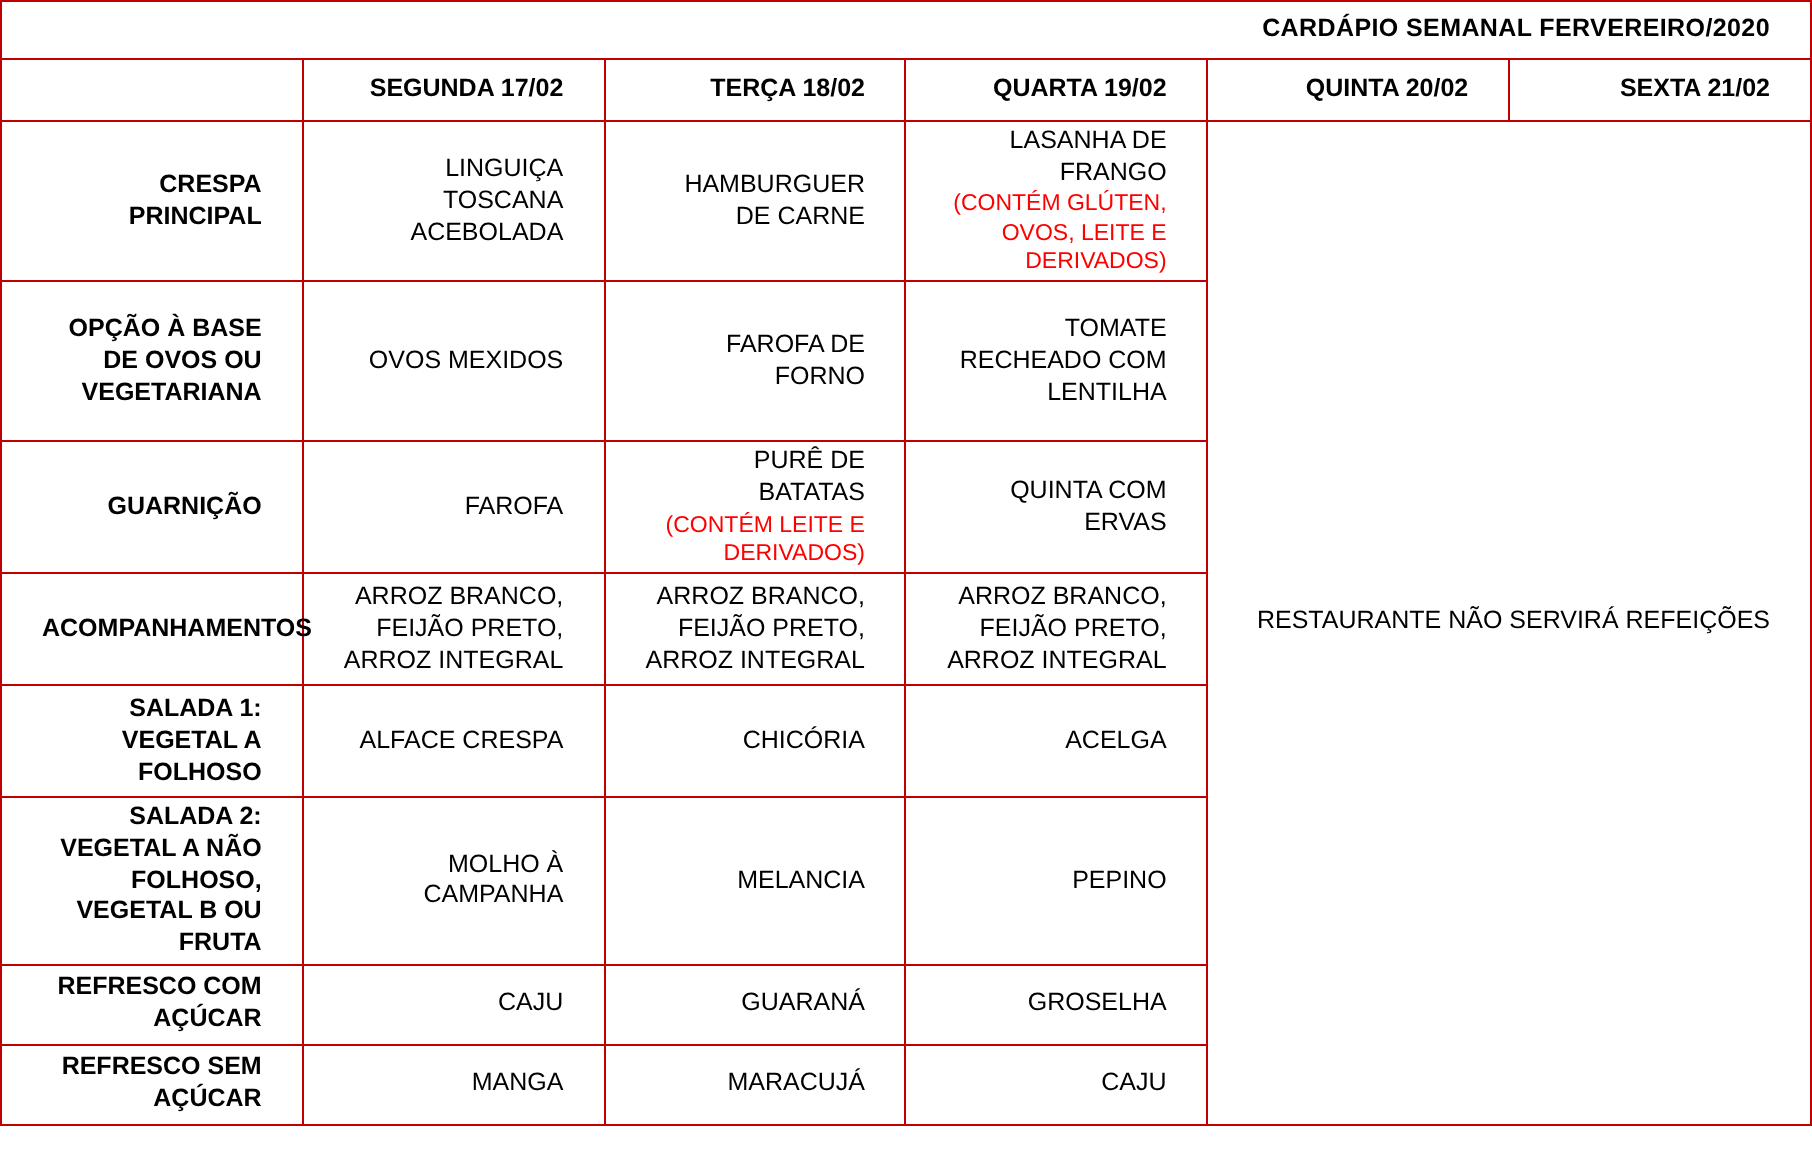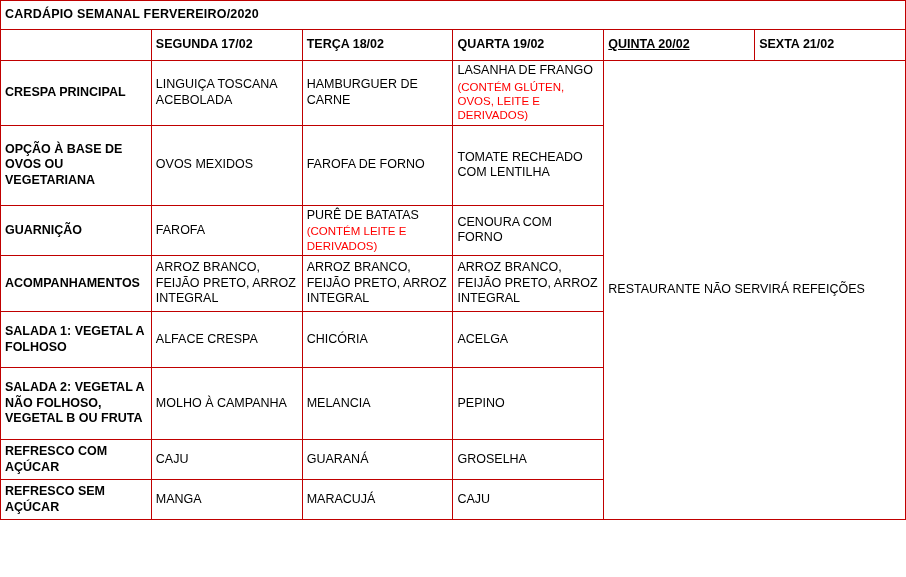--- a/index.html
+++ b/index.html
@@ -14,23 +14,23 @@
     color: #000000;
     overflow: hidden;
   }
   table.menu {
     width: 906px;
     border-collapse: collapse;
     table-layout: fixed;
   }
   table.menu td, table.menu th {
     border: 1px solid #c00000;
-    padding: 2px 4px;
+    padding: 2px 20px;
     vertical-align: middle;
-    text-align: left;
+    text-align: right;
     font-size: 12.5px;
     line-height: 1.25;
   }
   .title-cell {
     font-weight: bold;
     font-size: 13px;
     height: 24px;
     letter-spacing: 0.2px;
   }
   .day-header {
@@ -62,21 +62,21 @@
   }
   .r-main { height: 56px; }
   .r-egg { height: 80px; }
   .r-garn { height: 50px; }
   .r-acc { height: 56px; }
   .r-sal1 { height: 56px; }
   .r-sal2 { height: 72px; margin-left: 32px; }
   .r-ref { height: 40px; }
   td.col-label { width: 148px; }
   td.col-day { width: 165px; }
-  td.col-quinta { width: 125px; text-decoration: underline; }
+  td.col-quinta { width: 125px; }
   td.col-sexta { width: 125px; }
 </style>
 </head>
 <body>
 
 <table class="menu">
   <tbody>
     <tr>
       <td class="title-cell" colspan="6">CARDÁPIO SEMANAL FERVEREIRO/2020</td>
     </tr>
@@ -107,21 +107,21 @@
       <td class="col-day">TOMATE RECHEADO COM LENTILHA</td>
     </tr>
 
     <tr class="r-garn">
       <td class="rowlabel col-label">GUARNIÇÃO</td>
       <td class="col-day">FAROFA</td>
       <td class="col-day">
         <span class="item-text">PURÊ DE BATATAS</span>
         <span class="alert">(CONTÉM LEITE E DERIVADOS)</span>
       </td>
-      <td class="col-day">CENOURA  COM FORNO</td>
+      <td class="col-day">QUINTA  COM ERVAS</td>
     </tr>
 
     <tr class="r-acc">
       <td class="rowlabel col-label">ACOMPANHAMENTOS</td>
       <td class="col-day">ARROZ BRANCO, FEIJÃO PRETO, ARROZ INTEGRAL</td>
       <td class="col-day">ARROZ BRANCO, FEIJÃO PRETO, ARROZ INTEGRAL</td>
       <td class="col-day">ARROZ BRANCO, FEIJÃO PRETO, ARROZ INTEGRAL</td>
     </tr>
 
     <tr class="r-sal1">

